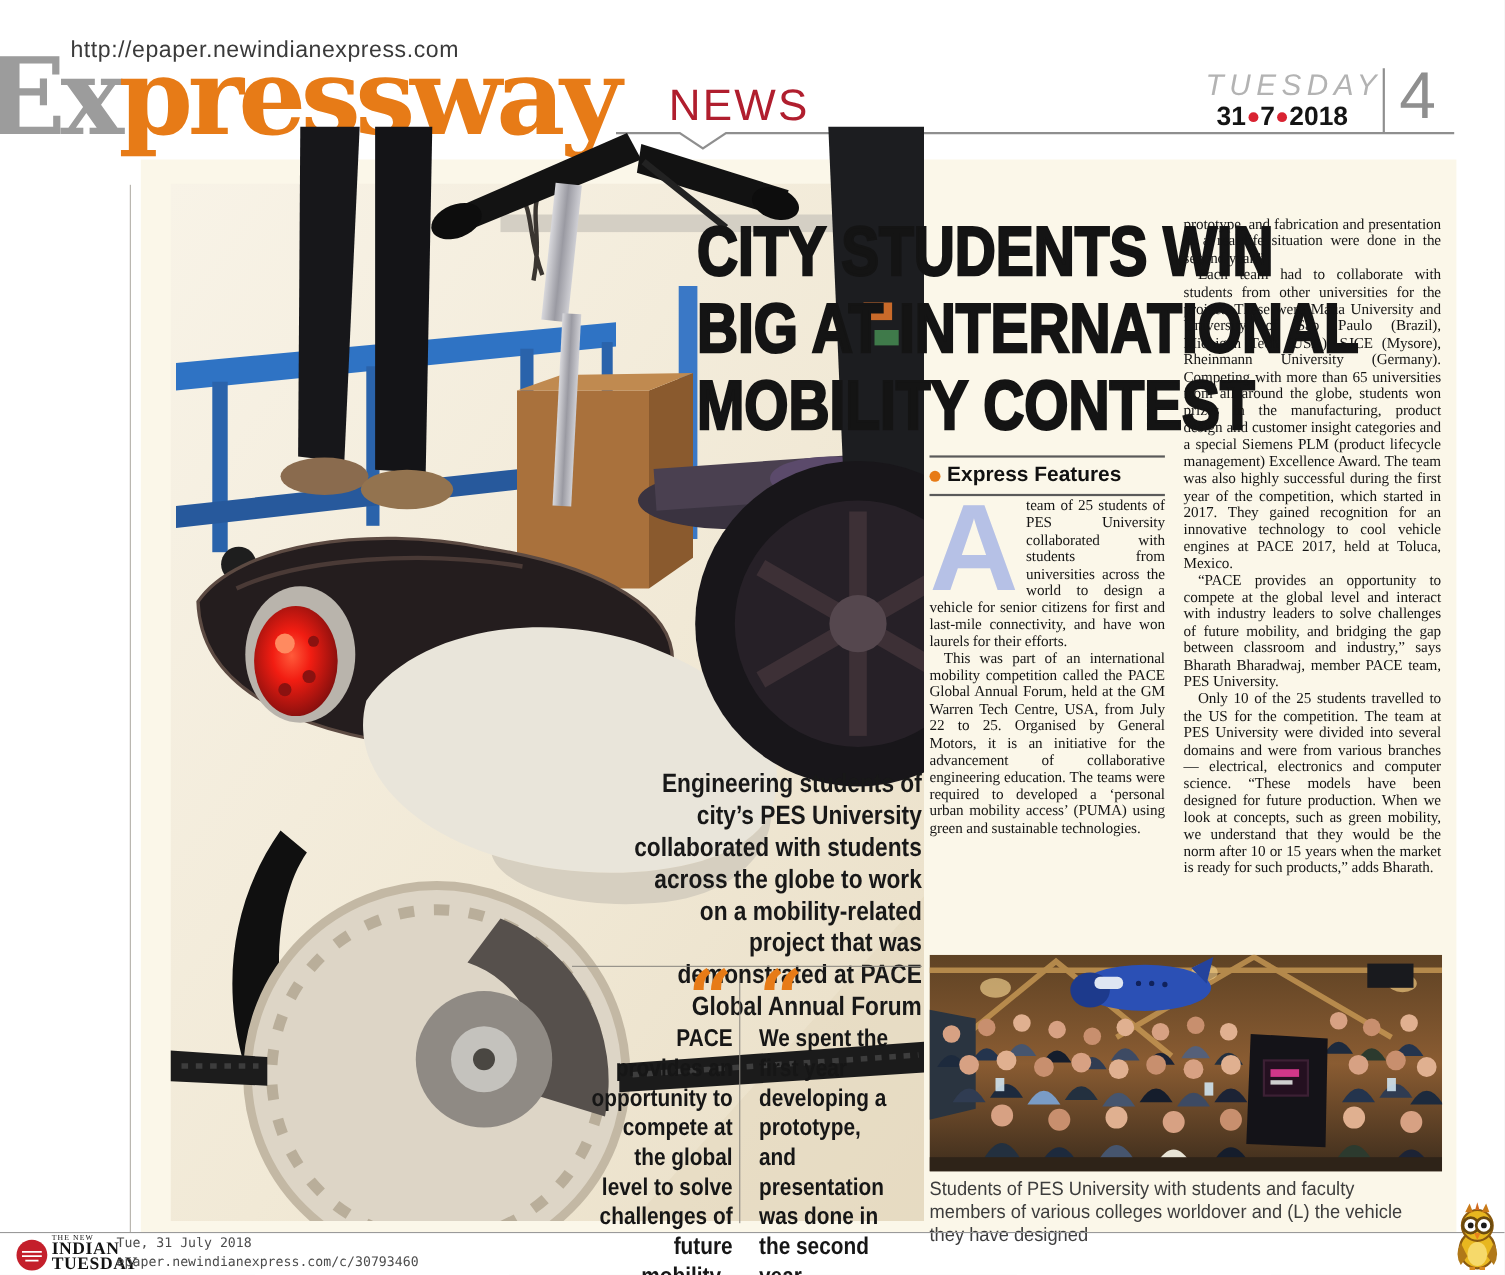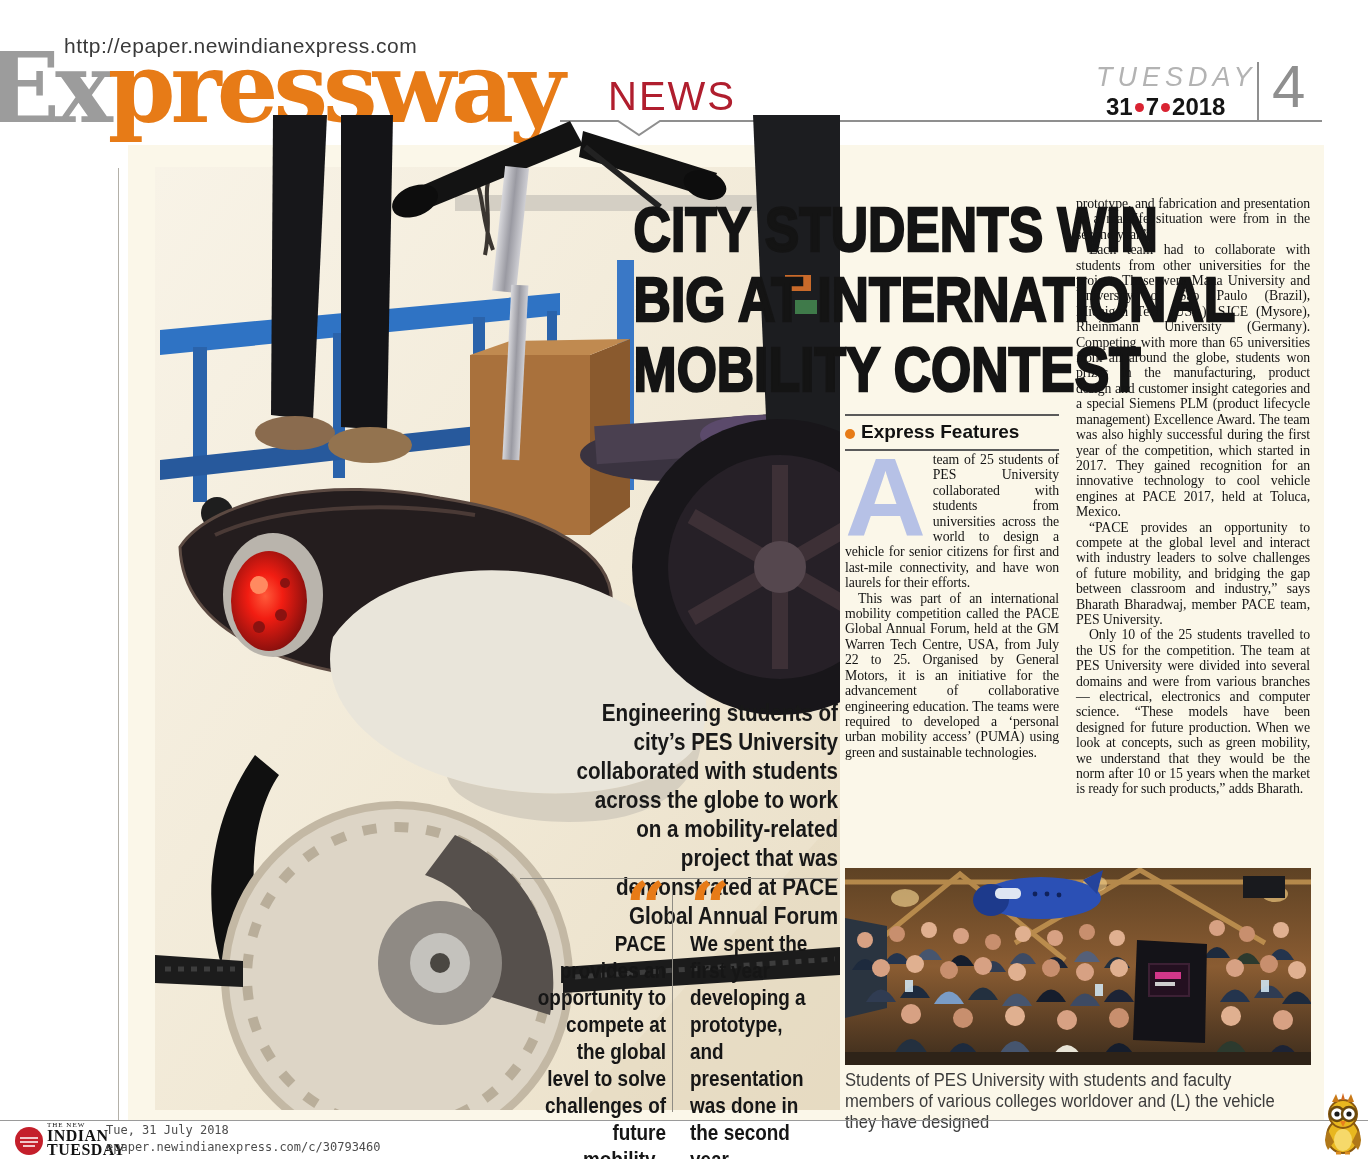--- a/index.html
+++ b/index.html
@@ -209,21 +209,21 @@
 
   <div class="byline">
     <span class="bdot"></span><span class="btxt">Express Features</span>
   </div>
 
   <div class="col col1">
     <p class="first"><span class="dropcap">A</span><span>team of 25 students of PES University collaborated with students from universities across the world to design a vehicle for senior citizens for first and last-mile connectivity, and have won laurels for their efforts.</span></p>
     <p>This was part of an international mobility competition called the PACE Global Annual Forum, held at the GM Warren Tech Centre, USA, from July 22 to 25. Organised by General Motors, it is an initiative for the advancement of collaborative engineering education. The teams were required to developed a ‘personal urban mobility access’ (PUMA) using green and sustainable technologies.</p>
   </div>
   <div class="col col2">
-    <p class="first">prototype, and fabrication and presentation in a real-life situation were from in the second year.”</p>
+    <p class="first">prototype, and fabrication and presentation in a real-life situation were done in the second year.”</p>
     <p>Each team had to collaborate with students from other universities for the project. These were Maua University and University of Sao Paulo (Brazil), Michigan Tech (USA), SJCE (Mysore), Rheinmann University (Germany).  Competing with more than 65 universities from all around the globe, students won prizes in the manufacturing, product design and customer insight categories and a special Siemens PLM (product lifecycle management) Excellence Award. The team was also highly successful during the first year of the competition, which started in 2017. They gained recognition for an innovative technology to cool vehicle engines at PACE 2017, held at Toluca, Mexico.</p>
     <p>“PACE provides an opportunity to compete at the global level and interact with industry leaders to solve challenges of future mobility, and bridging the gap between classroom and industry,” says Bharath Bharadwaj, member PACE team, PES University.</p>
     <p>Only 10 of the 25 students travelled to the US for the competition. The team at PES University were divided into several domains and were from various branches — electrical, electronics and computer science.  “These models have been designed for future production. When we look at concepts, such as green mobility, we understand that they would be the norm after 10 or 15 years when the market is ready for such products,” adds Bharath.</p>
   </div>
 
   <div class="photo-caption">Engineering students of city’s PES University collaborated with students across the globe to work on a mobility-related project that was demonstrated at PACE Global Annual Forum</div>
   <div class="cap-rule"></div>
   <div class="quote-vrule"></div>
 
   <div class="pullquote pq pq1">

